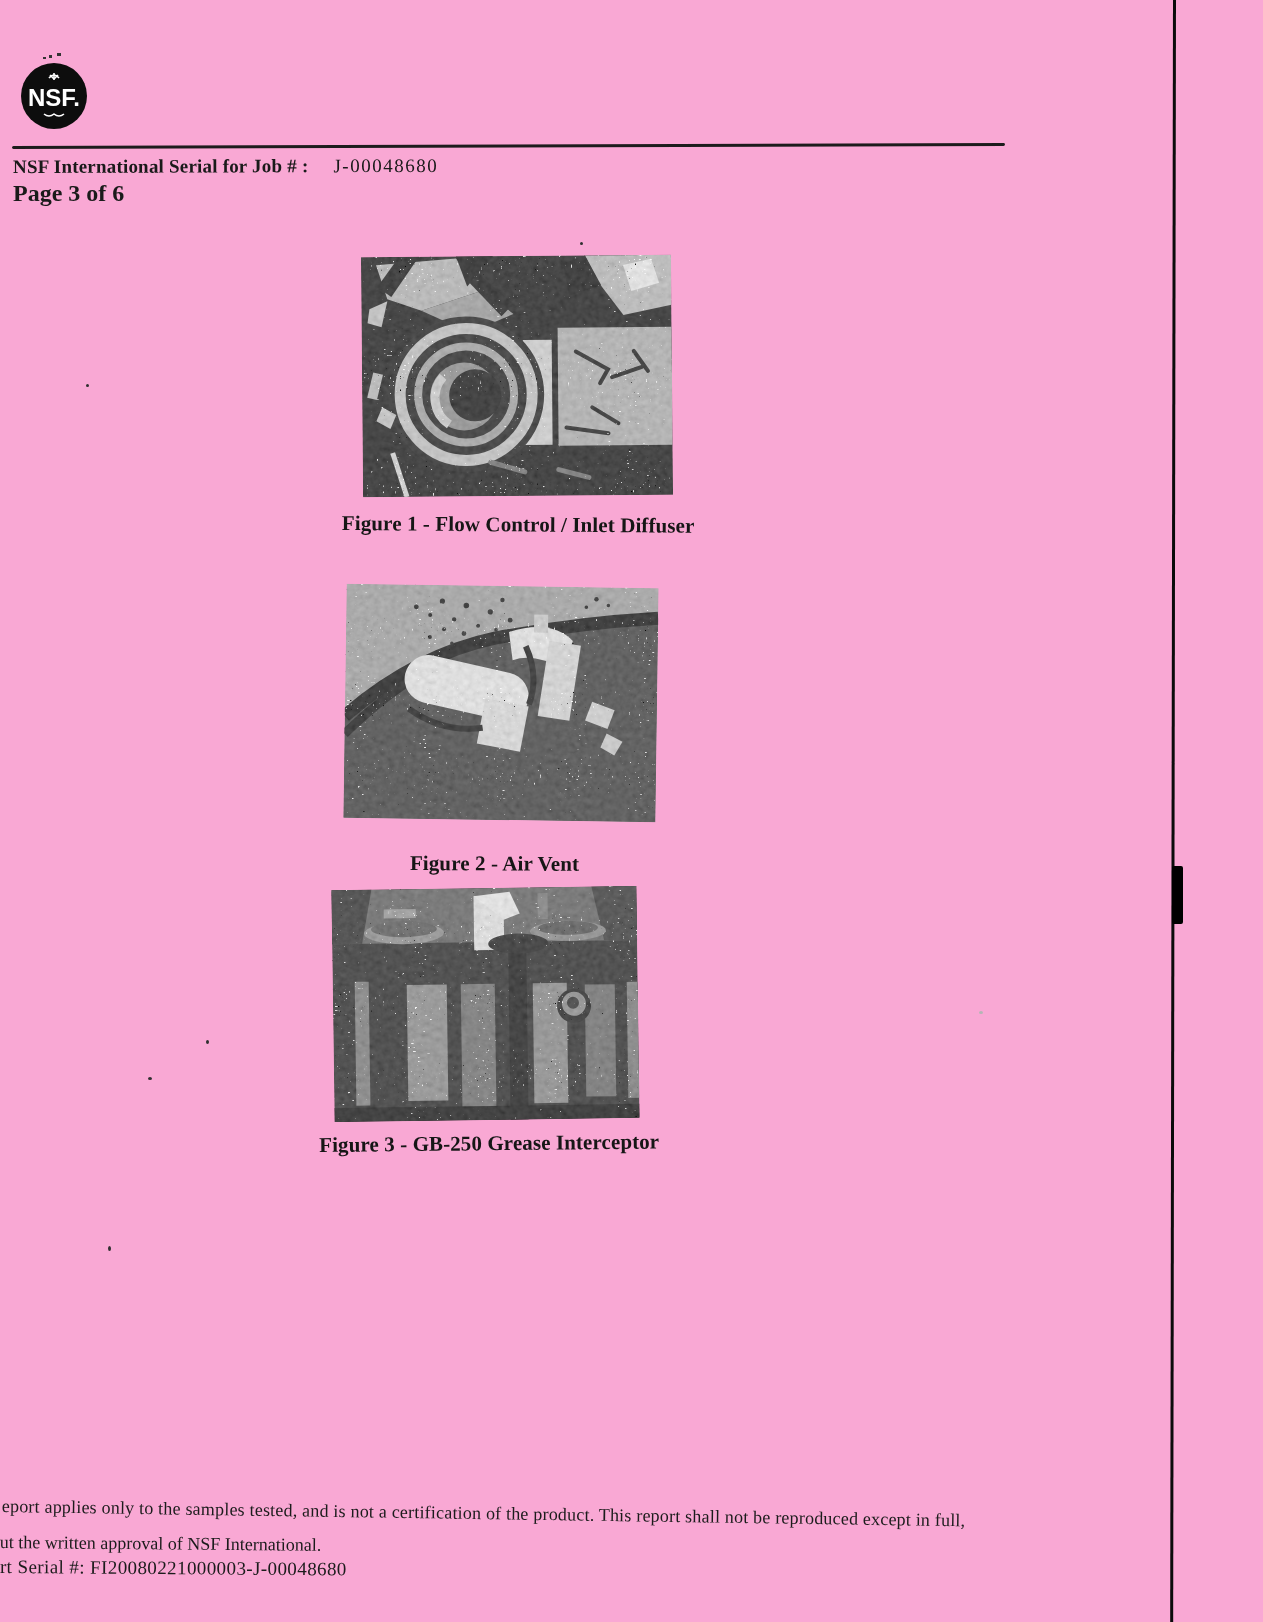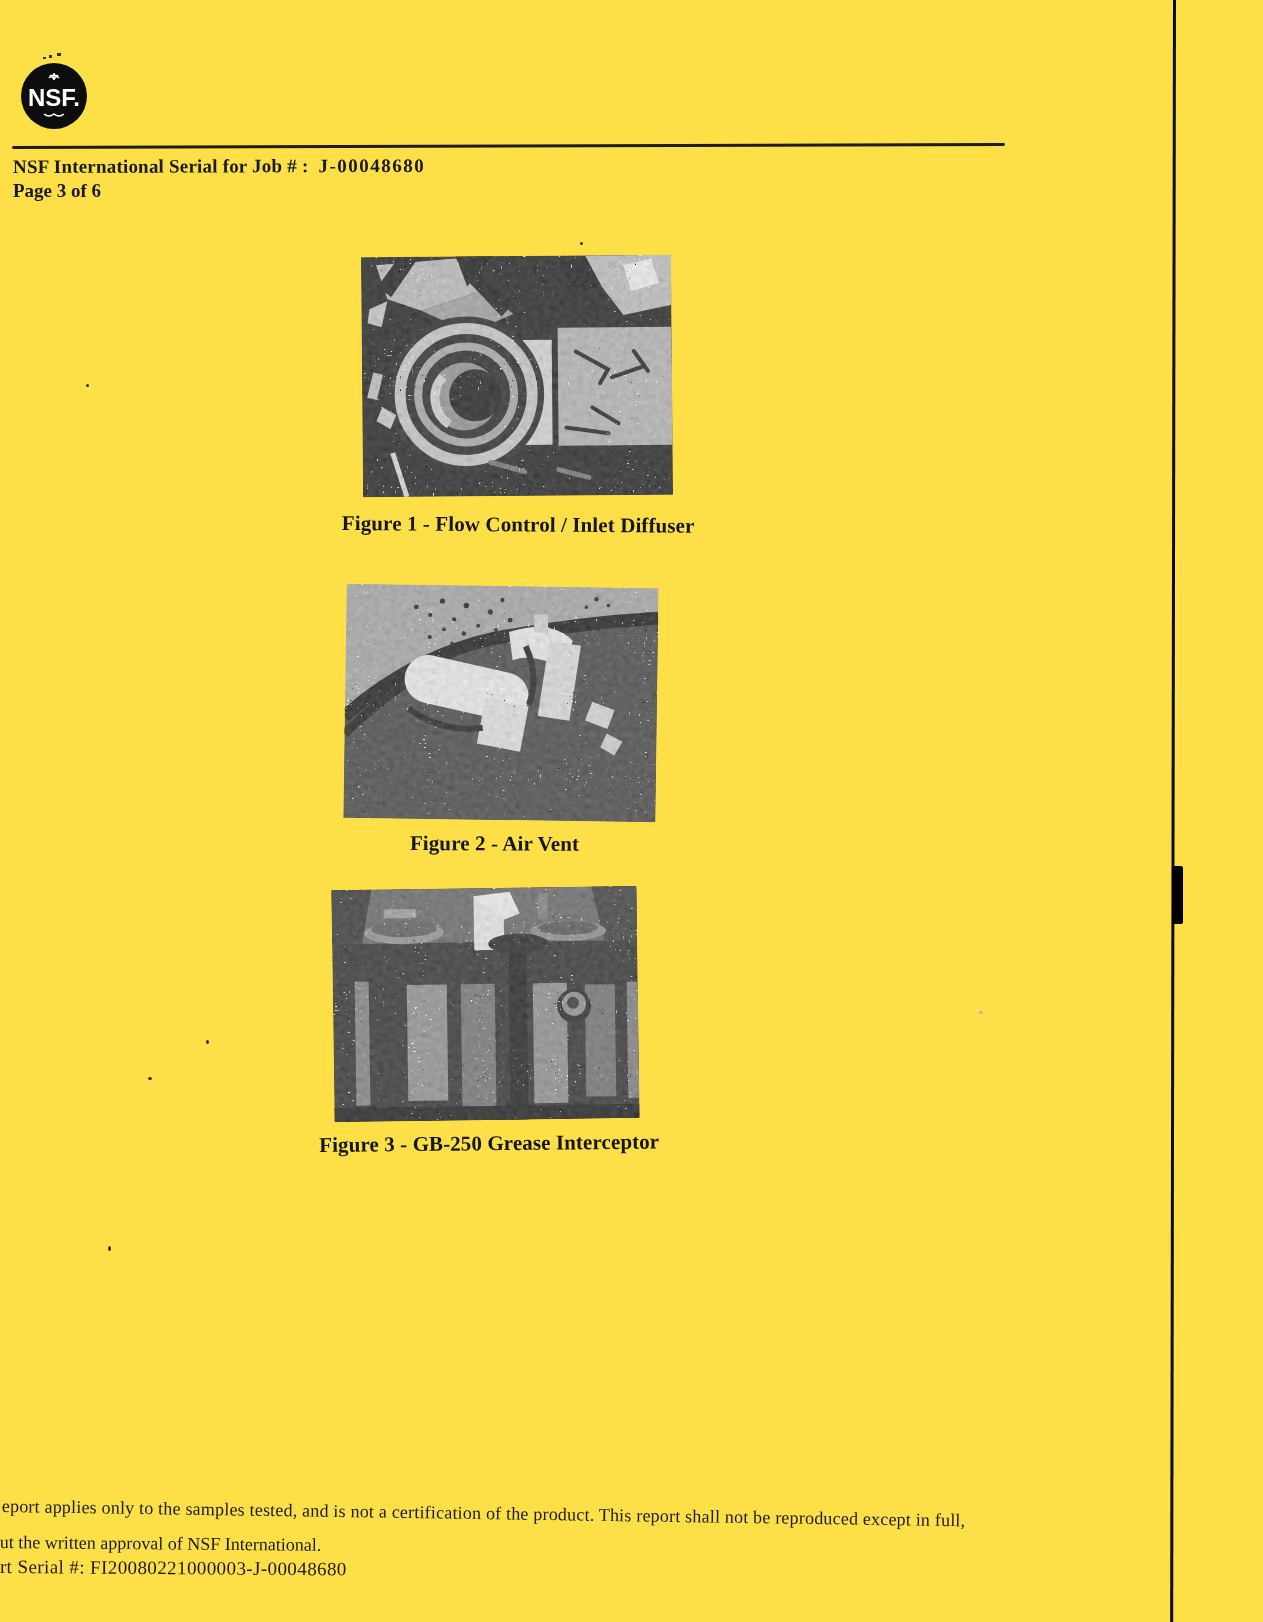--- a/index.html
+++ b/index.html
@@ -1,48 +1,48 @@
 <!DOCTYPE html>
 <html><head>
 <meta charset="utf-8">
 <style>
   * { margin:0; padding:0; box-sizing:border-box; }
   html,body { background:#d9d9d9; }
   .page {
     position:relative; width:1263px; height:1622px; margin:0 auto;
-    background:#fde047; overflow:hidden;
+    background:#f9a8d4; overflow:hidden;
     font-family:"Liberation Serif", serif; color:#1a1a1a;
   }
   .abs { position:absolute; }
 
   
   .rule {
     position:absolute; left:12px; top:146px; width:993px; height:3px;
     background:#1c1c1c; border-radius:2px;
     transform:rotate(-0.18deg); transform-origin:left center;
   }
   .hdr-line1 {
     position:absolute; left:13px; top:156px; font-size:19px; font-weight:bold;
     white-space:nowrap; letter-spacing:0.2px;
     transform:rotate(-0.15deg); transform-origin:left top;
   }
-  .hdr-line1 .job { font-weight:bold; letter-spacing:1.5px; margin-left:10px; }
-  .hdr-line2 { position:absolute; left:13px; top:180px; font-size:19px; font-weight:bold; }
+  .hdr-line1 .job { font-weight:normal; letter-spacing:1.5px; margin-left:25px; }
+  .hdr-line2 { position:absolute; left:13px; top:180px; font-size:24px; font-weight:bold; }
 
   
   .photo { position:absolute; display:block; }
   .ph1 { left:362px; top:256px; transform:rotate(-0.5deg); }
   .ph2 { left:345px; top:586px; transform:rotate(0.8deg); }
   .ph3 { left:333px; top:888px; transform:rotate(-0.8deg); }
   .caption {
     position:absolute; font-weight:bold; font-size:21px; white-space:nowrap;
     letter-spacing:0.1px; color:#161616; transform-origin:left top;
   }
   .cap1 { left:342px; top:511px; transform:rotate(0.45deg); }
-  .cap2 { left:410px; top:831px; transform:rotate(0.3deg); }
+  .cap2 { left:410px; top:851px; transform:rotate(0.3deg); }
   .cap3 { left:319px; top:1133px; transform:rotate(-0.6deg); }
 
   
   .footer-line { position:absolute; white-space:nowrap; transform-origin:left top; color:#1c1c1c; }
   .f1 { left:2px;  top:1496px; font-size:18px; letter-spacing:0.2px; transform:rotate(0.85deg); }
   .f2 { left:0px;  top:1532px; font-size:18px; transform:rotate(0.5deg); }
   .f3 { left:0px;  top:1556px; font-size:19px; letter-spacing:0.4px; transform:rotate(0.4deg); }
 
   
   .edge-line {

